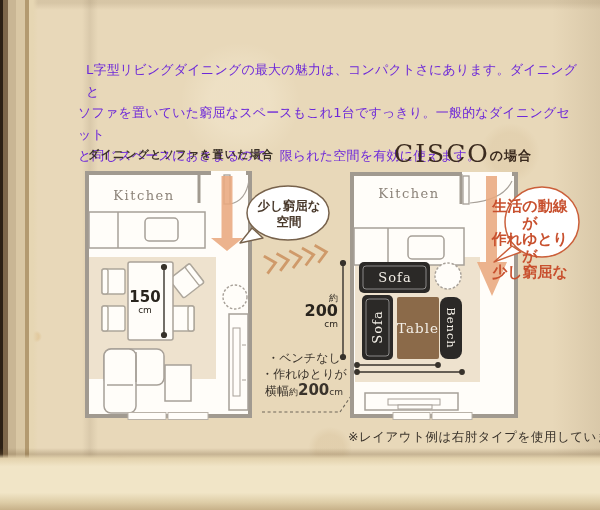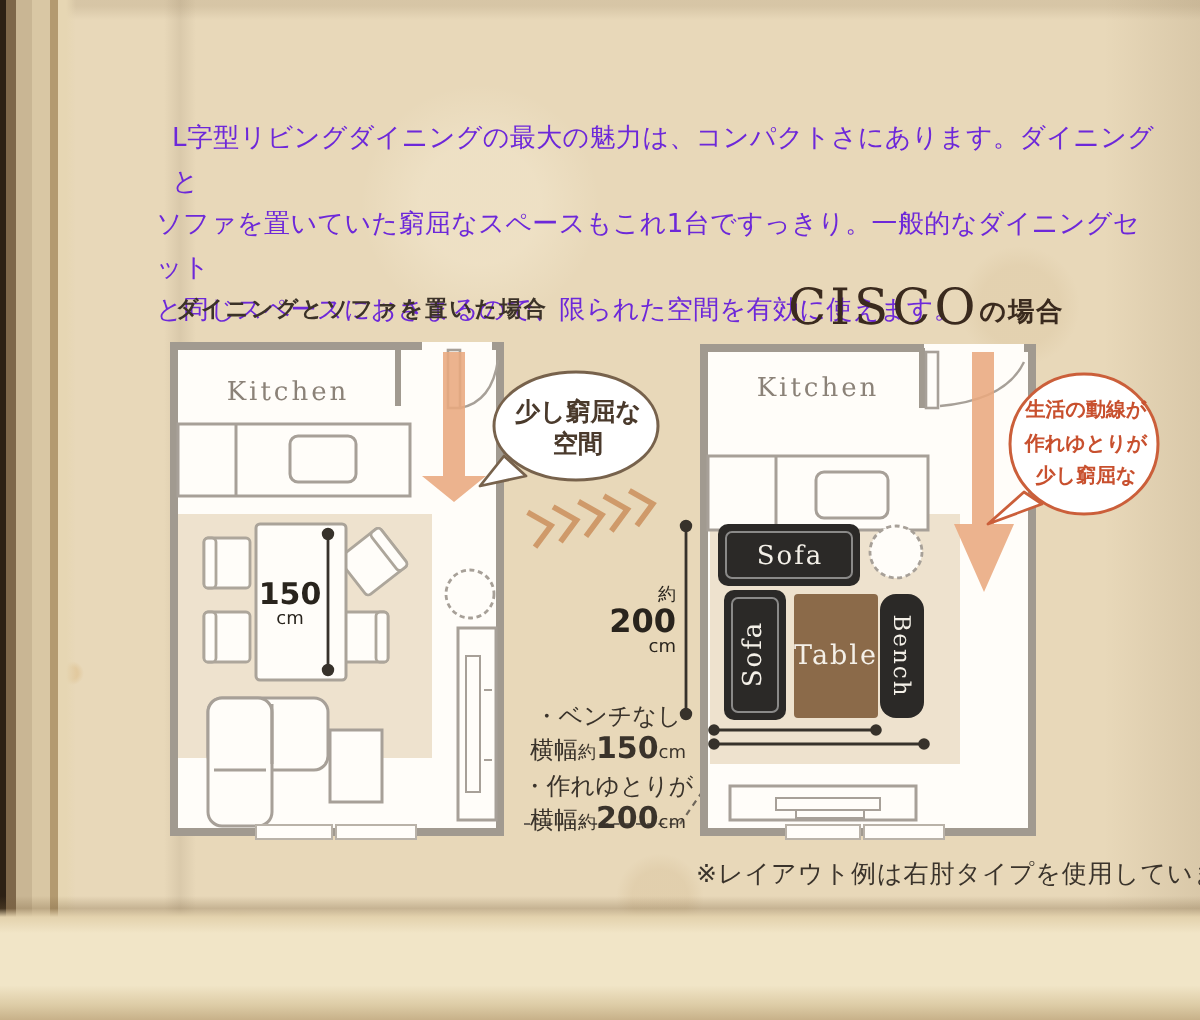--- a/index.html
+++ b/index.html
@@ -55,21 +55,21 @@
     font-family:"DejaVu Serif","Liberation Serif",serif;
     font-size:25px;letter-spacing:2px;line-height:26px;}
   .plan-label-after .suffix{font-size:13px;font-weight:600;padding-bottom:2px;letter-spacing:1px;}
   svg.scene{position:absolute;left:0;top:0;}
   .kitchen-text{font-family:"DejaVu Serif","Liberation Serif",serif;
     font-size:13px;letter-spacing:1.5px;fill:#8b8278;}
   .furn-text{font-family:"DejaVu Serif","Liberation Serif",serif;
     font-size:13px;letter-spacing:1px;fill:#f4f0e8;}
   .bubble-text{position:absolute;text-align:center;font-weight:600;}
   .bubble-before-text{left:247px;top:198px;width:84px;font-size:12.5px;line-height:16px;color:#4a3a2c;}
-  .bubble-after-text{left:504px;top:198px;width:78px;font-size:10px;line-height:16.5px;color:#c8502e;text-align:center;}
+  .bubble-after-text{left:491px;top:198px;width:78px;font-size:15px;line-height:16.5px;color:#c8502e;text-align:center;}
   .table-size{position:absolute;left:128px;top:290px;width:34px;text-align:center;color:#29241d;}
   .table-size .num{font-size:15px;font-weight:bold;line-height:15px;display:block;}
   .table-size .unit{font-size:9px;display:block;line-height:10px;}
   .depth-label{position:absolute;left:300px;top:293px;width:38px;display:flex;
     flex-direction:column;align-items:flex-end;color:#29241d;}
   .depth-label .approx{font-size:9px;line-height:10px;}
   .depth-label .num{font-size:16px;font-weight:bold;line-height:16px;}
   .depth-label .unit{font-size:9px;line-height:10px;}
   .width-notes{position:absolute;left:258px;top:350px;width:92px;color:#3a332b;text-align:center;}
   .width-notes .nt{font-size:12px;line-height:15px;margin-top:1px;white-space:nowrap;}
@@ -277,23 +277,20 @@
   </div>
 
   <div class="depth-label">
     <span class="approx">約</span>
     <span class="num">200</span>
     <span class="unit">cm</span>
   </div>
 
   <div class="width-notes">
     <div class="nt">・ベンチなし</div>
-    <div class="dim">
-      <span>横幅</span><span class="approx">約</span><span class="num">150</span><span class="unit">cm</span>
-    </div>
     <div class="nt">・作れゆとりが</div>
     <div class="dim">
       <span>横幅</span><span class="approx">約</span><span class="num">200</span><span class="unit">cm</span>
     </div>
   </div>
 
   <div class="footnote">※レイアウト例は右肘タイプを使用しています。</div>
 </div>
 
 </body></html>

